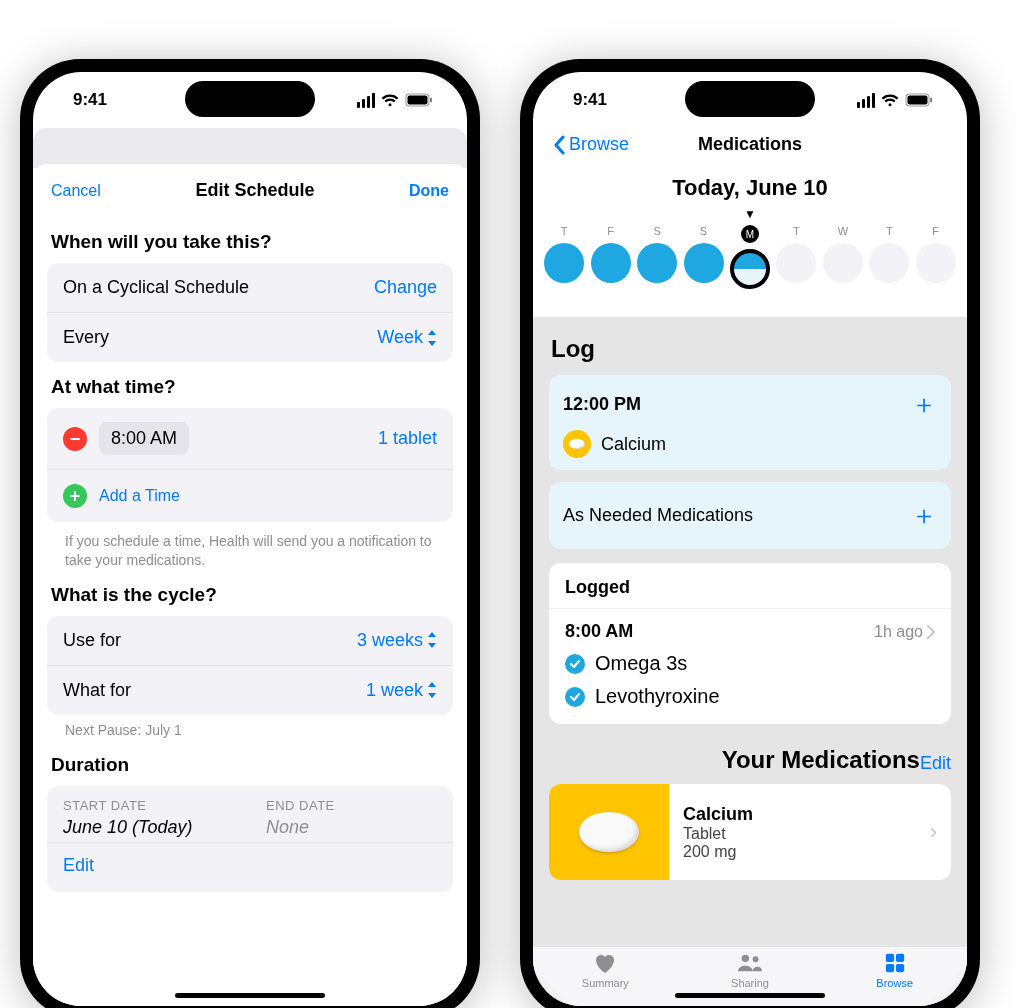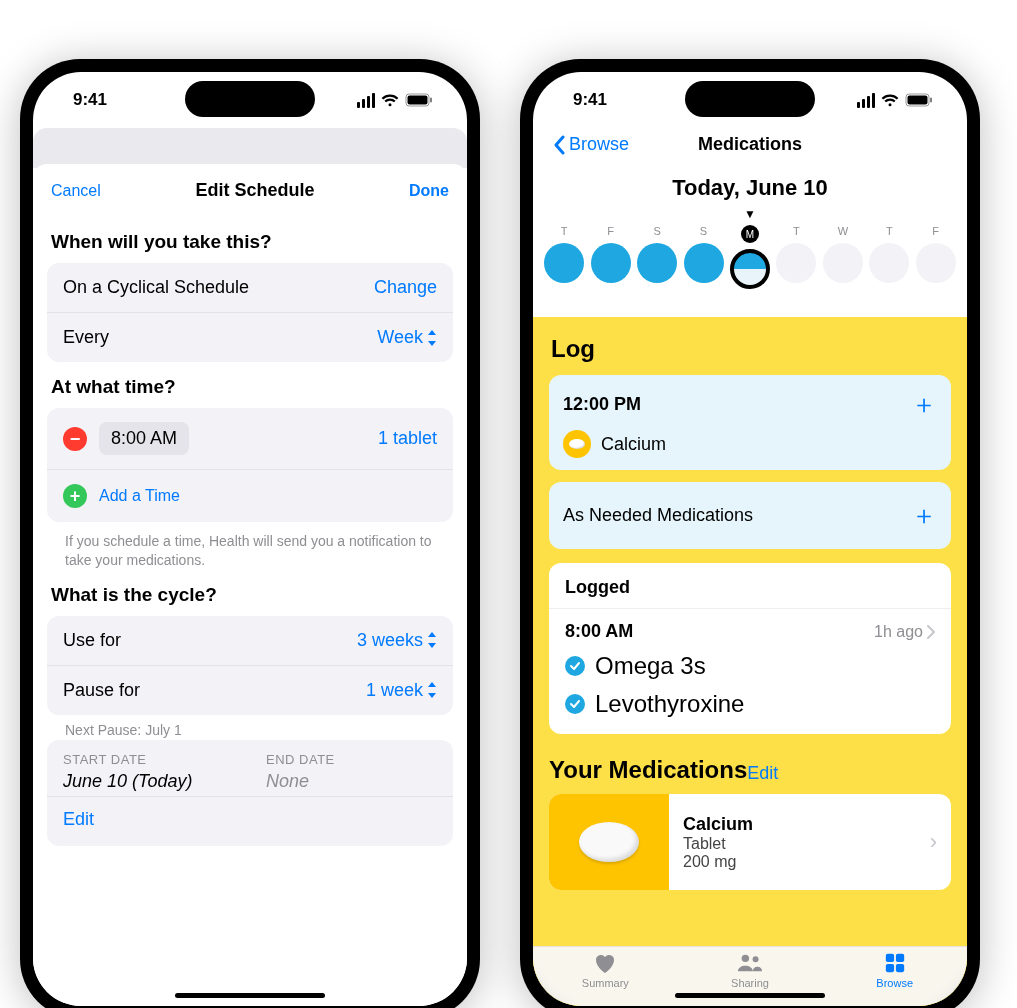--- a/index.html
+++ b/index.html
@@ -117,21 +117,21 @@
     width:40px; height:40px; border-radius:50%;
     background:#1ea7e0;
   }
   .day-dot.empty { background:#f2f2f7; }
   .day-dot.half {
     background: linear-gradient(#1ea7e0 50%, #e8f4fa 50%);
     border: 4px solid #000; box-sizing: border-box;
   }
   .day-letter.sel { color:#fff; background:#000; border-radius:50%; width:18px; height:18px; display:flex; align-items:center; justify-content:center; font-size:10px; }
 
-  .content2 { padding: 0 16px 0; overflow:hidden; flex:1; background:#fde047; margin-top:14px; }
+  .content2 { padding: 0 16px 0; overflow:hidden; flex:1; background:#e5e5e5; margin-top:14px; }
   .h2 { font-weight:800; font-size:24px; margin: 18px 2px 12px; }
   .tile {
     background:#e6f4fb; border-radius:12px; padding: 12px 14px;
     display:flex; flex-direction:column; gap:8px;
   }
   .tile-top { display:flex; justify-content:space-between; align-items:center;gap:8px; }
   .tile-time { font-weight:700; font-size:18px; }
   .plus-icon { color:#007aff; font-size:26px; font-weight:500; }
   .med-row { display:flex; align-items:center; gap:10px; font-size:18px; }
   .med-circle {
@@ -148,27 +148,27 @@
     margin-top:12px; font-size:18px;
   }
   .logged-card {
     background:#fff; border-radius:12px; margin-top:14px; overflow:hidden;
   }
   .logged-hdr { font-weight:700; font-size:18px; padding: 14px 16px 10px; border-bottom:1px solid #eee; }
   .logged-body { padding: 12px 16px 16px; }
   .logged-top { display:flex; justify-content:space-between; align-items:center; }
   .logged-time { font-weight:700; font-size:18px; }
   .ago { color:#8e8e93; font-size:16px; display:flex; align-items:center; gap:4px; }
-  .check-item { display:flex; align-items:center; gap:10px; margin-top:10px; font-size:24px; }
+  .check-item { display:flex; align-items:center; gap:10px; margin-top:10px; font-size:20px; }
   .check {
     width:20px; height:20px; border-radius:50%; background:#1ea7e0;
     display:flex; align-items:center; justify-content:center;
   }
   .check svg { width:12px; height:12px; }
-  .section-row { display:flex; justify-content:flex-start; align-items:flex-end; margin-top:22px; }
+  .section-row { display:flex; justify-content:flex-end; align-items:flex-end; margin-top:22px; }
   .yourmeds-card {
     background:#fff; border-radius:12px; margin-top:10px; overflow:hidden;
     display:flex; align-items:center; position:relative;
     height: 96px;
   }
   .med-swatch {
     width:120px; height:100%; background:#ffc400;
     display:flex; align-items:center; justify-content:center;
   }
   .big-tab {
@@ -276,31 +276,32 @@
           <div class="row">
             <span>Use for</span>
             <span class="value with-chev">
               <span>3 weeks</span>
               <svg class="chev-ud" width="10" height="16" viewBox="0 0 10 16">
                   <path d="M5 0l4 5H1l4-5zM5 16l-4-5h8l-4 5z" fill="#007aff"></path>
                 </svg>
             </span>
           </div>
           <div class="row">
-            <span>Pause for</span>
+            <span>What for</span>
             <span class="value with-chev">
               <span>1 week</span>
               <svg class="chev-ud" width="10" height="16" viewBox="0 0 10 16">
                   <path d="M5 0l4 5H1l4-5zM5 16l-4-5h8l-4 5z" fill="#007aff"></path>
                 </svg>
             </span>
           </div>
         </div>
         <div class="footnote" style="padding-top:6px">Next Pause: July 1</div>
 
+        <div class="section-title">Duration</div>
         <div class="card">
           <div class="dur-grid">
             <div class="dur-col">
               <div class="small-cap">START DATE</div>
               <div class="dur-val">June 10 (Today)</div>
             </div>
             <div class="dur-col">
               <div class="small-cap">END DATE</div>
               <div class="dur-val none">None</div>
             </div>

